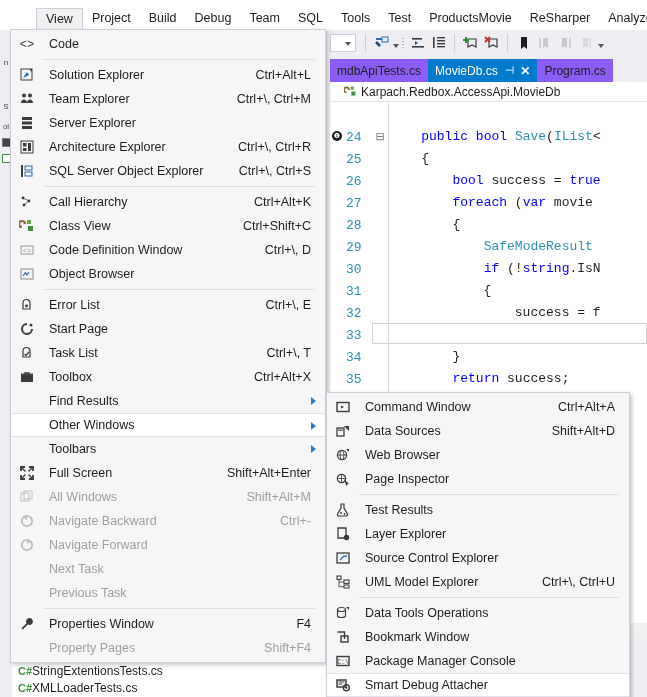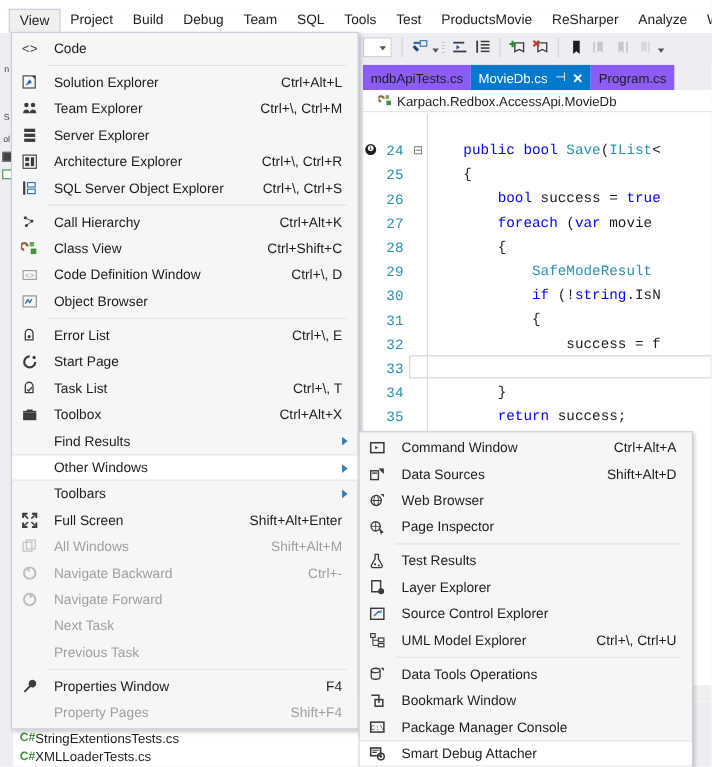--- a/index.html
+++ b/index.html
@@ -18,21 +18,21 @@
   .titlestrip {
     position: absolute; left: 0; top: 0; width: 647px; height: 8px;
     background: #ffffff;
   }
 
   
   .menubar {
     position: absolute; left: 0; top: 8px; width: 647px; height: 22px;
     background: #ffffff;
     display: flex; align-items: center;
-    padding-left: 8px;
+    padding-left: 36px;
     border-bottom: 1px solid #ffffff;
   }
   .menubar-item {
     font-size: 12.5px; color: #1e1e1e;
     padding: 3px 9px 4px 9px;
     white-space: nowrap;
     line-height: 14px;
   }
   .menubar-item.active {
     background: #f0f0f0;
@@ -123,21 +123,21 @@
     background: #ffffff; overflow: hidden;
   }
   .codeline {
     position: relative; height: 22px; display: flex; align-items: center;
     font-family: "Liberation Mono", monospace; font-size: 13px; white-space: pre;
   }
   .gutter-marg {
     width: 16px; height: 22px; background: #ffffff; flex: none; position: relative;
   }
   .lnum {
-    width: 26px; text-align: center; color: #2b91af; flex: none;
+    width: 26px; text-align: left; color: #2b91af; flex: none;
     font-family: "Liberation Mono", monospace; font-size: 13px; margin-top: 47px;
   }
   .foldcol { width: 16px; text-align: center; color: #777; flex: none; font-size: 11px; font-family:"Liberation Sans",sans-serif;}
   .codetext { padding-left: 2px; color: #1e1e1e; }
   .k  { color: #0000ff; }
   .t  { color: #2b91af; }
   .bkpt {
     position: absolute; left: 2px; top: 6px; width: 10px; height: 10px;
     border-radius: 50%; background: #1e1e1e;
     color:#fff; font-size:7px; line-height:10px; text-align:center;

